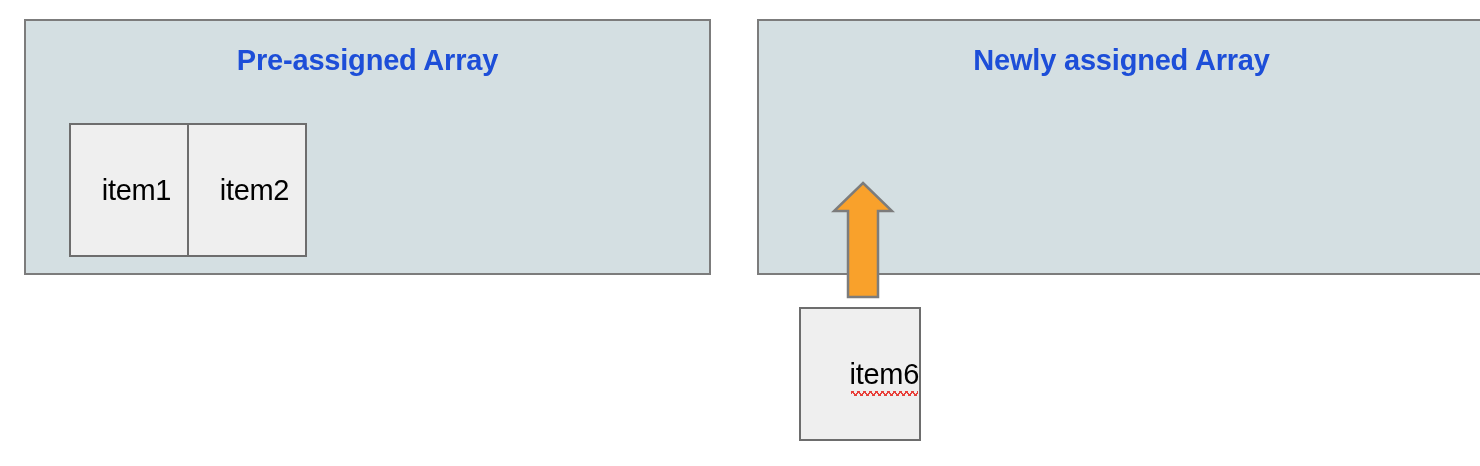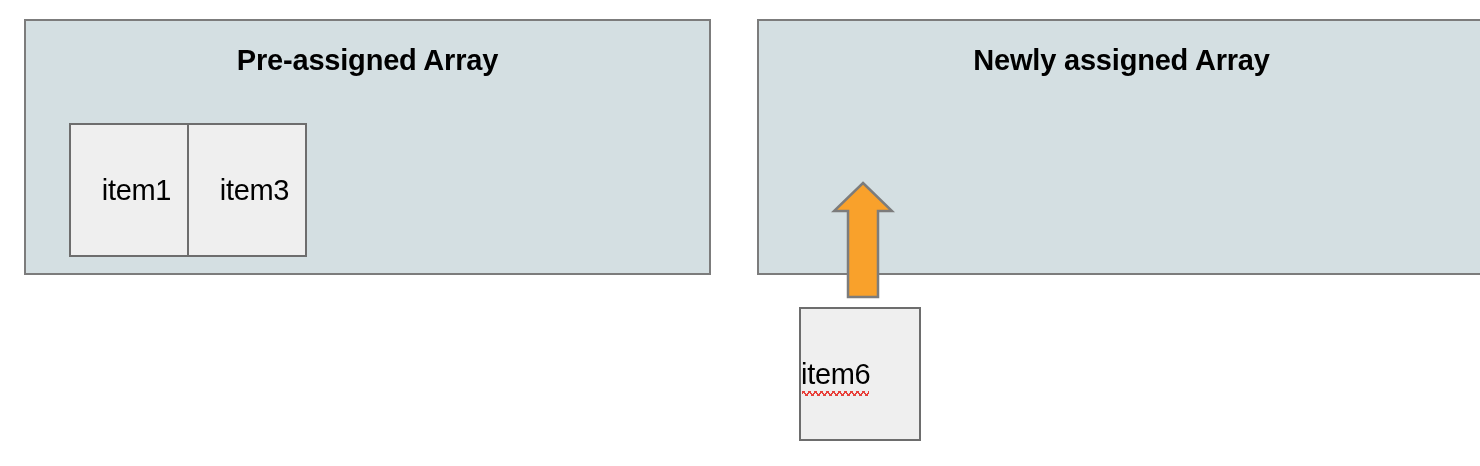--- a/index.html
+++ b/index.html
@@ -39,21 +39,21 @@
     height: 256px;
   }
   .panel-title {
     position: absolute;
     left: 0;
     right: 0;
     top: 22px;
     text-align: center;
     font-size: 29px;
     font-weight: bold;
-    color: #000000;
+    color: #1d4ed8;
     letter-spacing: -0.2px;
     line-height: 34px;
     white-space: nowrap;
   }
 
   
   #array-row {
     position: absolute;
     left: 43px;   
     top: 102px;   
@@ -114,37 +114,37 @@
     position: absolute;
     left: 799px;
     top: 307px;
     width: 122px;
     height: 134px;
     box-sizing: border-box;
     background: #efefef;
     border: 2px solid #6d6d6d;
     display: flex;
     align-items: center;
-    justify-content: flex-start;
+    justify-content: flex-end;
   }
 </style>
 </head>
 <body>
 
 <div id="canvas">
 
   <div class="panel" id="panel-pre">
     <div class="panel-title">Pre-assigned Array</div>
 
     <div id="array-row">
       <div class="array-cell">
         <span class="cell-label">item1</span>
       </div>
       <div class="array-cell">
-        <span class="cell-label">item3</span>
+        <span class="cell-label">item2</span>
       </div>
     </div>
   </div>
 
   <div class="panel" id="panel-new">
     <div class="panel-title">Newly assigned Array</div>
   </div>
 
   <svg id="arrow-up" viewBox="0 0 64 120">
     <polygon points="32,3 61,31 47,31 47,117 17,117 17,31 3,31" fill="#f9a12b" stroke="#7c7c7c" stroke-width="2.5" stroke-linejoin="miter"></polygon>

